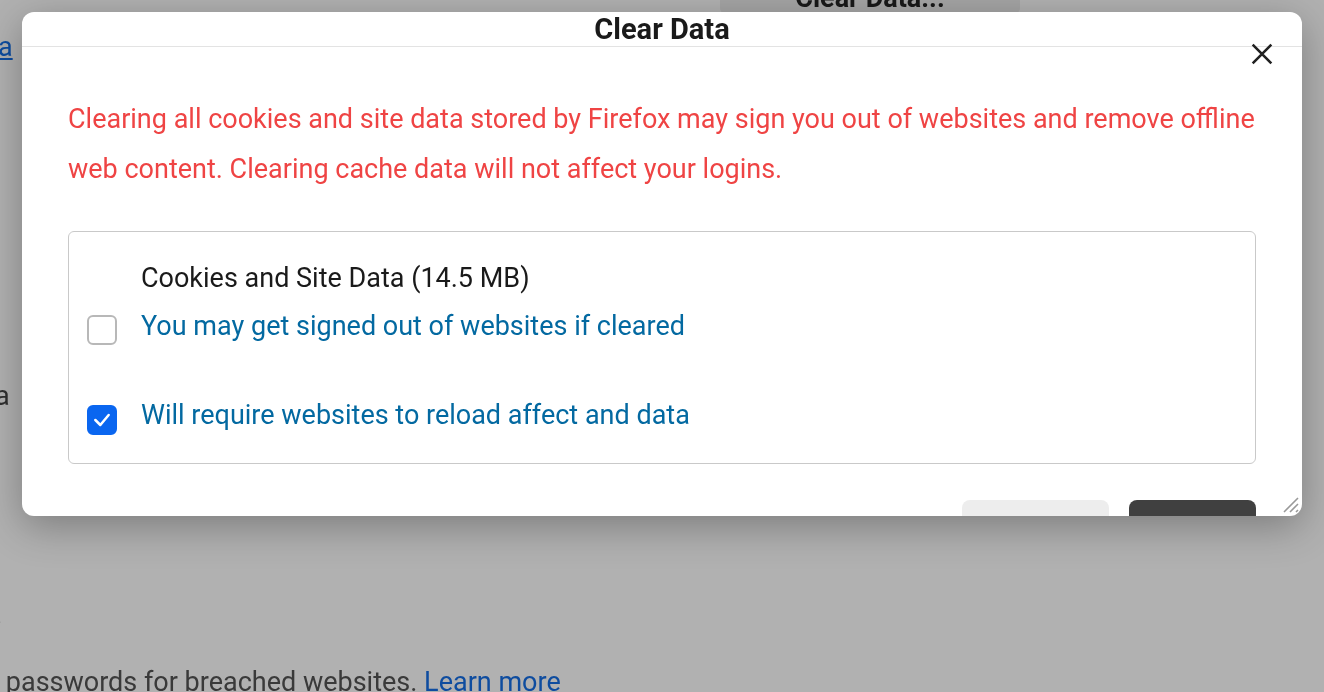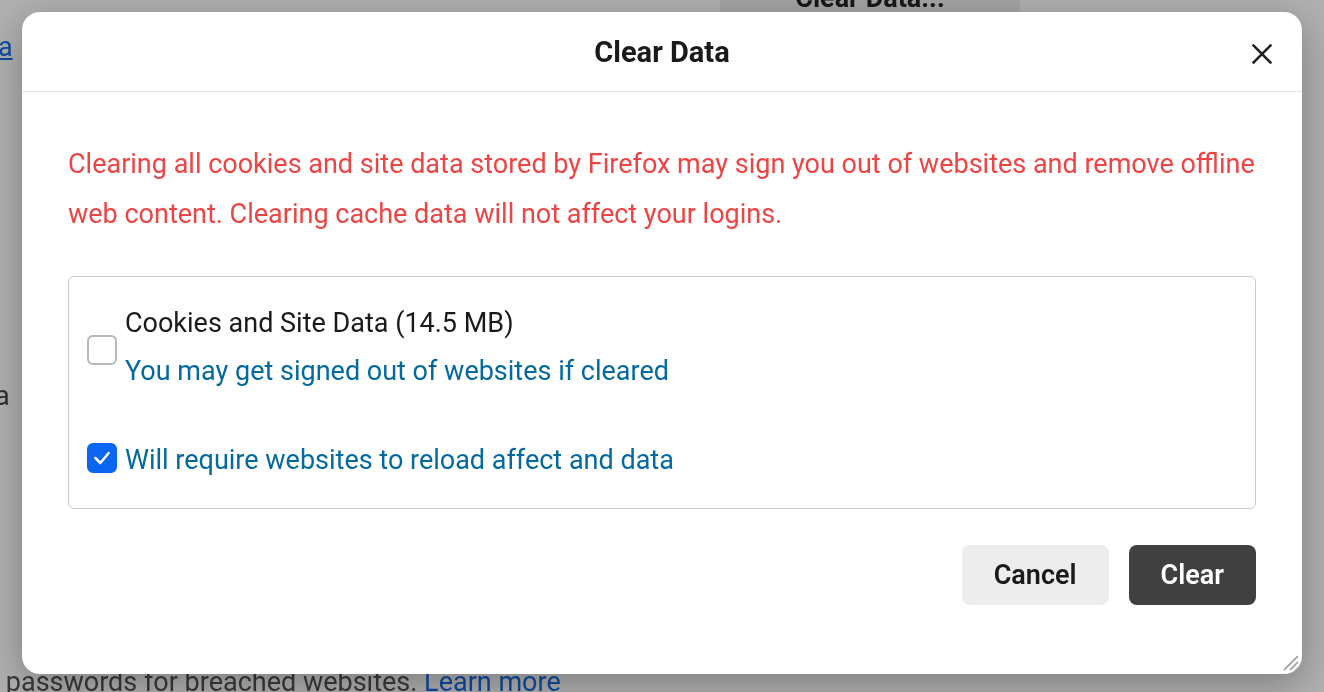--- a/index.html
+++ b/index.html
@@ -68,23 +68,23 @@
       width: 100%;
       height: 100%;
       background: rgba(40,40,40,0.35);
     }
 
     .dialog {
       position: absolute;
       top: 12px;
       left: 22px;
       right: 22px;
-      height: 662px;
+      height: 504px;
       background: #fff;
-      border-radius: 18px;
+      border-radius: 12px;
       box-shadow: 0 10px 40px rgba(0,0,0,0.3);
       display: flex;
       flex-direction: column;
       overflow: hidden;
     }
     .dialog-resize {
       position: absolute;
       right: 2px;
       bottom: 2px;
       width: 20px;
@@ -132,22 +132,22 @@
       color: #ef4444;
     }
     .options-box {
       margin-top: 36px;
       border: 1px solid #c9c9c9;
       border-radius: 6px;
       padding: 28px 18px 28px 18px;
     }
     .option {
       display: flex;
-      align-items: center;
-      gap: 8px;
+      align-items: flex-end;
+      gap: 24px;
     }
     .option + .option {
       margin-top: 42px;
     }
     .checkbox {
       flex: 0 0 auto;
       width: 30px;
       height: 30px;
       margin-top: 4px;
       border: 2px solid #b8b8b8;

